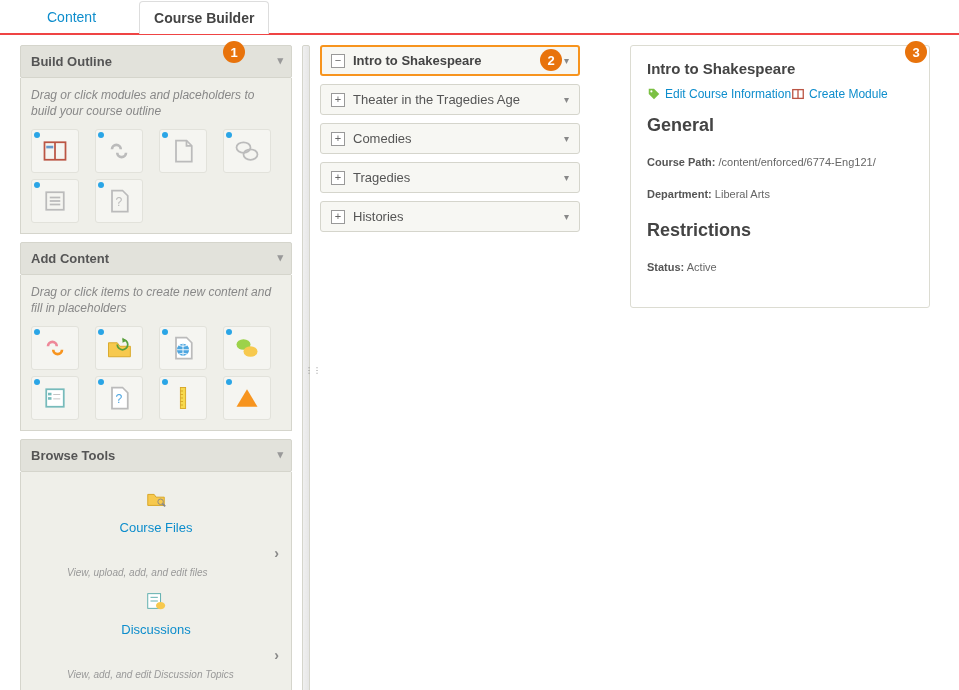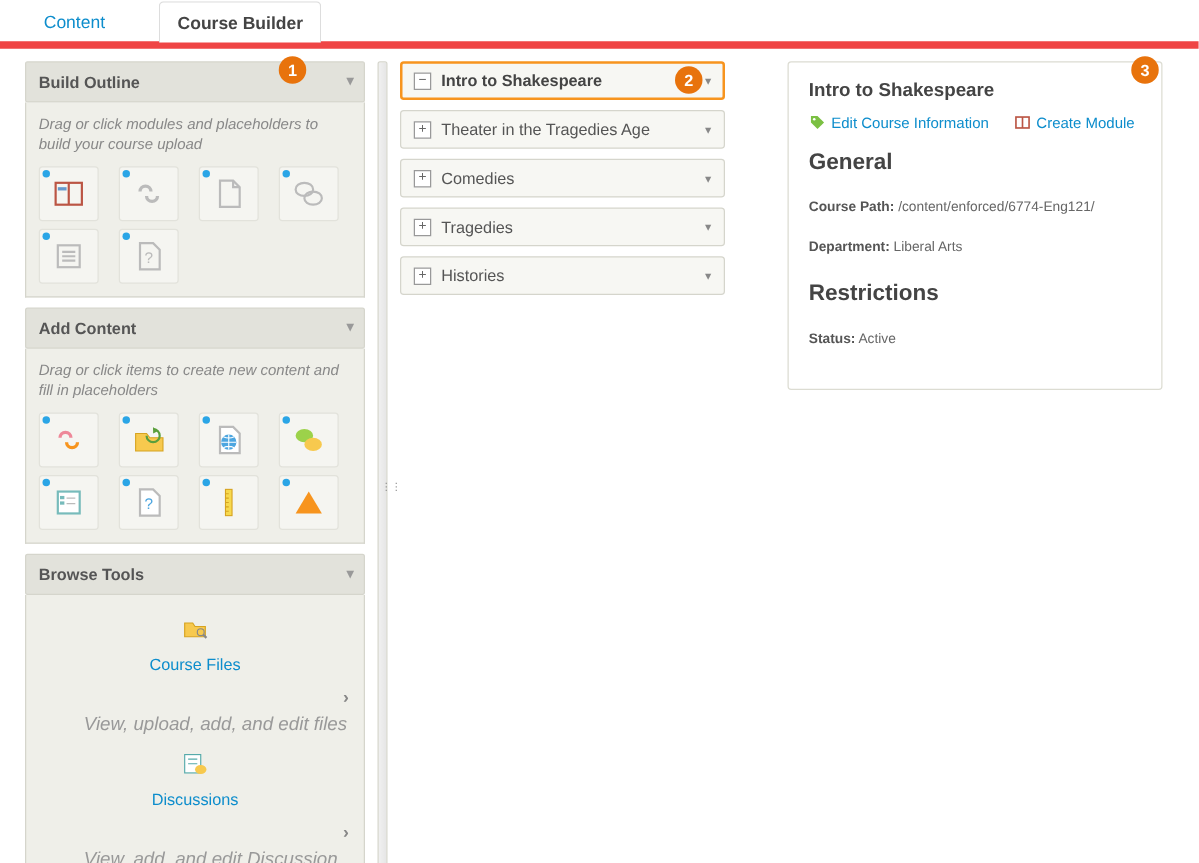--- a/index.html
+++ b/index.html
@@ -1,17 +1,17 @@
 <!DOCTYPE html>
 <html><head>
 <meta charset="utf-8">
 <style>
   * { box-sizing: border-box; margin: 0; padding: 0; }
   body { font-family: "Segoe UI", Tahoma, Arial, sans-serif; font-size: 13px; color: #555; background: #fff; width: 959px; }
-  .tabs { display: flex; border-bottom: 6px solid #ef4444; padding: 0 20px; }
+  .tabs { display: flex; border-bottom: 2px solid #ef4444; padding: 0 32px; }
   .tab { padding: 8px 14px; color: #0d8dcc; cursor: pointer; border: 1px solid transparent; border-bottom: none; border-radius: 4px 4px 0 0; font-size: 14px; }
   .tab.active { color: #444; font-weight: 600; border-color: #ddd; background: #fff; position: relative; top: 1px; margin-left: 28px; }
   .main { display: flex; padding: 10px 20px; gap: 10px; position: relative; }
   .left { width: 272px; }
   .mid { width: 260px; }
   .right { width: 300px; margin-left: 40px; }
   .panel-hdr { background: #e2e2db; color: #555; font-weight: 600; padding: 8px 10px; border: 1px solid #d5d5cc; border-radius: 2px; font-size: 13px; position: relative; }
   .panel-hdr .chev { position: absolute; right: 8px; top: 8px; color: #999; font-size: 11px; }
   .panel-body { background: #efefe9; border: 1px solid #d5d5cc; border-top: none; padding: 10px; }
   .hint { font-style: italic; color: #888; font-size: 12px; margin-bottom: 10px; line-height: 1.3; }
@@ -19,38 +19,38 @@
   .icon-cell { width: 48px; height: 44px; display: flex; align-items: center; justify-content: center; border: 1px solid #e2e2db; background: #f5f5f1; border-radius: 3px; cursor: grab; position: relative; }
   .icon-cell svg { width: 30px; height: 28px; }
   .corner-dot { position: absolute; top: 2px; left: 2px; width: 6px; height: 6px; background: #2aa5e6; border-radius: 50%; }
   .mod-row { background: #f7f7f3; border: 1px solid #d5d5cc; border-radius: 3px; padding: 7px 10px; margin-bottom: 8px; display: flex; align-items: center; gap: 8px; position: relative; font-size: 13px; color: #555; cursor: pointer; }
   .mod-row.active { border: 2px solid #f7941e; padding: 6px 9px; }
   .mod-row .exp { width: 14px; height: 14px; display: inline-flex; align-items: center; justify-content: center; border: 1px solid #999; font-size: 11px; line-height: 1; background: #fff; color: #666; }
   .mod-row .dd { margin-left: auto; color: #888; font-size: 10px; }
   .detail { border: 1px solid #dcdcd2; border-radius: 3px; padding: 14px 16px; background: #fff; }
   .detail h3 { font-size: 15px; color: #444; font-weight: 700; margin-bottom: 10px; }
   .detail h4 { font-size: 18px; color: #444; font-weight: 700; margin: 14px 0 8px; }
-  .links { display: flex; gap: 20px; margin-bottom: 6px; }
+  .links { display: flex; margin-bottom: 6px; }
   .lnk { color: #0d8dcc; font-size: 12px; cursor: pointer; display: inline-flex; align-items: center; gap: 4px; }
   .kv { font-size: 11px; color: #666; margin: 20px 0; }
   .kv b { color: #555; font-weight: 600; }
   .badge { width: 22px; height: 22px; border-radius: 50%; background: #e8730c; color: #fff; display: inline-flex; align-items: center; justify-content: center; font-weight: 700; font-size: 13px; position: absolute; z-index: 5; }
   .b1 { top: 6px; left: 223px; }
   .b2 { top: 14px; left: 540px; }
   .b3 { top: 6px; left: 905px; }
   .splitter { width: 8px; background: linear-gradient(to right, #f0f0f0, #e6e6e6); border: 1px solid #d5d5cc; border-radius: 2px; align-self: stretch; cursor: col-resize; position: relative; }
   .splitter .dots { position: absolute; top: 50%; left: 2px; font-size: 8px; color: #888; line-height: 4px; transform: translateY(-50%); }
   .torn { height: 18px; background: #fff; position: relative; overflow: hidden; }
   .torn svg { position: absolute; top: 0; left: 0; }
   .callouts { padding: 10px 30px; }
   .callout { border: 1px solid #f7941e; padding: 8px 12px; margin: 14px 0; width: 405px; position: relative; font-size: 13.5px; color: #333; }
   .callout .num { position: absolute; top: -10px; left: -10px; width: 20px; height: 20px; border-radius: 50%; background: #e8730c; color: #fff; font-weight: 700; font-size: 12px; display: flex; align-items: center; justify-content: center; }
   .browse-item { display: flex; align-items: center; gap: 10px; padding: 6px 2px; cursor: pointer; flex-direction: column; }
   .browse-item .arr { margin-left: auto; color: #888; font-size: 14px; font-weight: 700; }
-  .browse-sub { font-style: italic; font-size: 15px; color: #999; margin-left: 36px; margin-bottom: 6px; }
+  .browse-sub { font-style: italic; font-size: 10px; color: #999; margin-left: 36px; margin-bottom: 6px; }
   .lnk-blue { color: #0d8dcc; font-size: 13px; }
   .sicon { width: 22px; height: 22px; display: inline-block; }
 </style>
 </head>
 <body>
 
 <div class="tabs">
   <div class="tab">Content</div>
   <div class="tab active">Course Builder</div>
 </div>
@@ -60,21 +60,21 @@
   <span class="badge b2">2</span>
   <span class="badge b3">3</span>
 
   <div class="left">
 
     <div class="panel-hdr">
       <span>Build Outline</span>
       <span class="chev">▾</span>
     </div>
     <div class="panel-body">
-      <div class="hint">Drag or click modules and placeholders to build your course upload</div>
+      <div class="hint">Drag or click modules and placeholders to build your course outline</div>
       <div class="icon-grid">
         <div class="icon-cell">
             <span class="corner-dot"></span>
             <svg viewBox="0 0 32 32">
               <rect x="4" y="6" width="24" height="20" fill="none" stroke="#b54" stroke-width="2"></rect>
               <line x1="16" y1="6" x2="16" y2="26" stroke="#b54" stroke-width="2"></line>
               <rect x="6" y="10" width="8" height="3" fill="#69c"></rect>
             </svg>
           </div>
         <div class="icon-cell">

